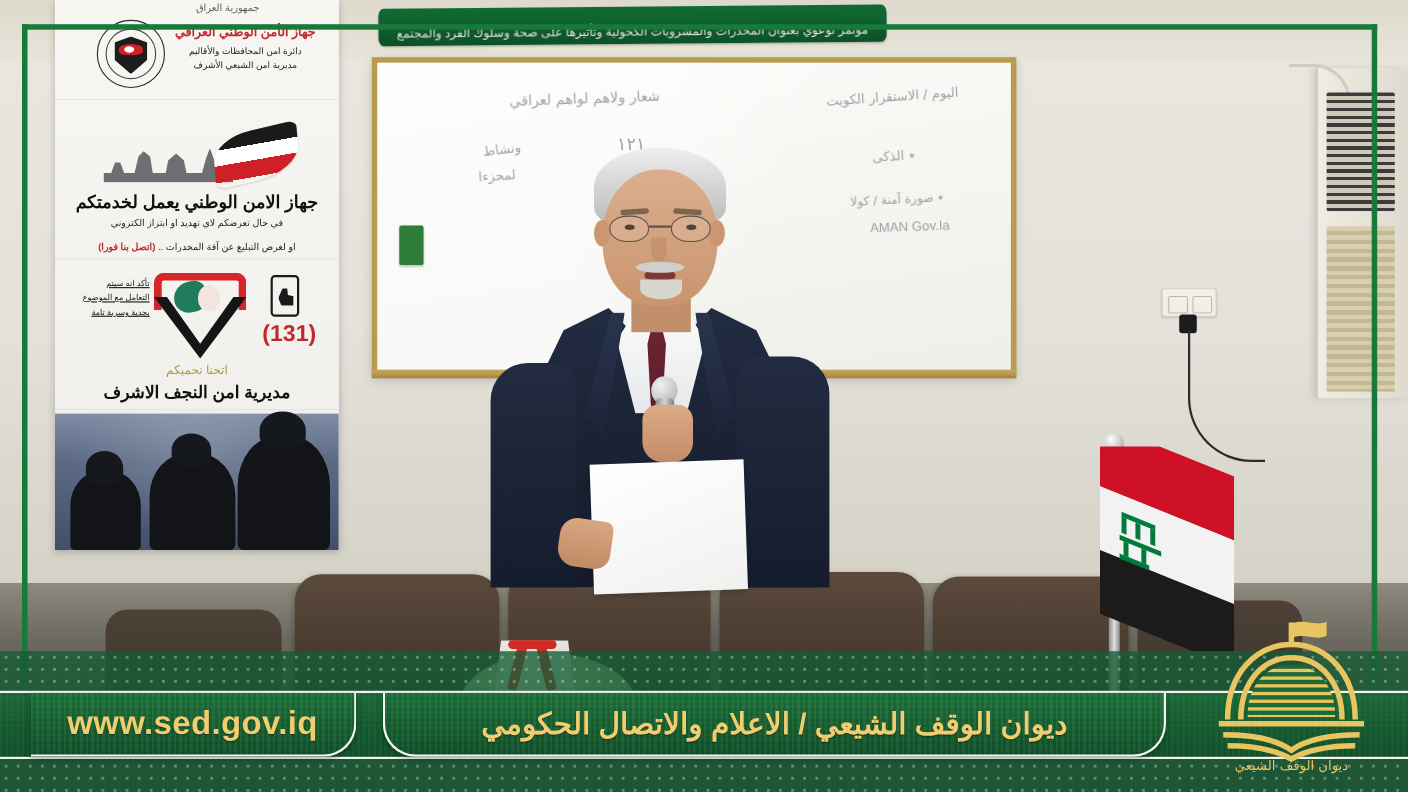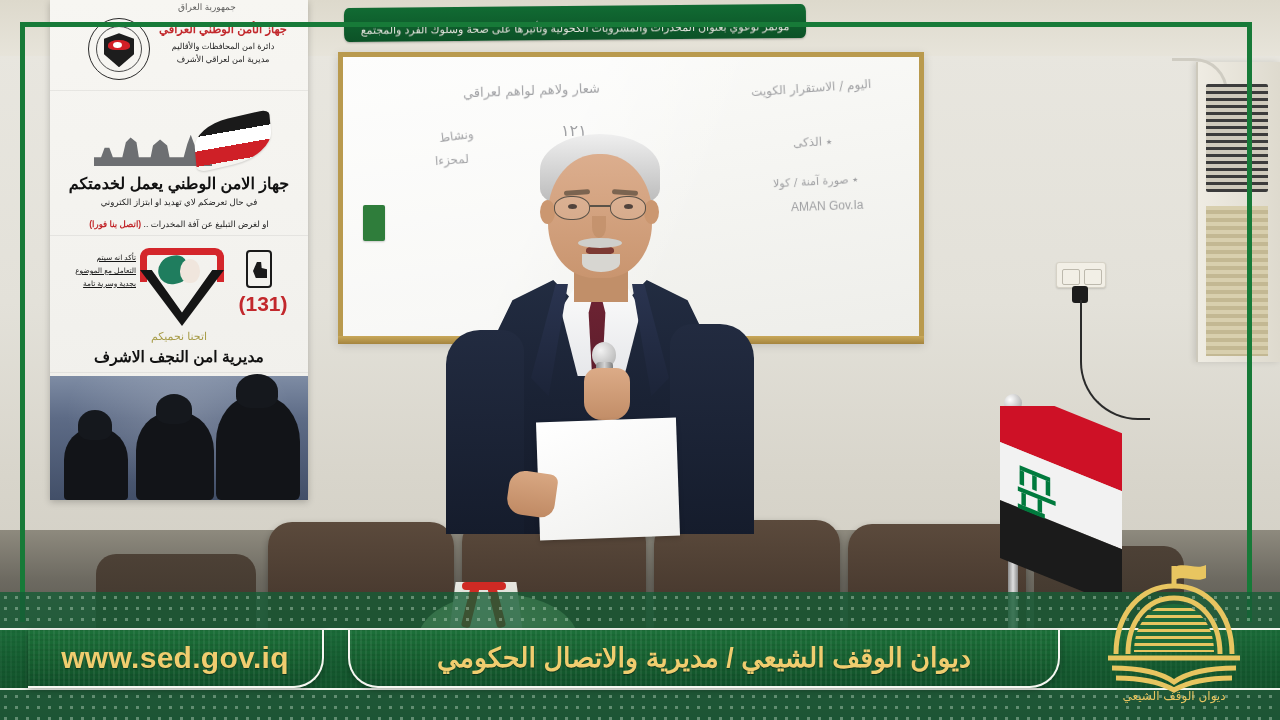--- a/index.html
+++ b/index.html
@@ -502,21 +502,21 @@
       <div class="fold" style="top:372px"></div>
 
       <div class="p-head">
         <div class="p-topline">جمهورية العراق</div>
         <div class="p-seal">
           <div class="shield"></div>
         </div>
         <div class="p-ar1">جهاز الأمن الوطني العراقي</div>
         <div class="p-ar2">
           <div>دائرة امن المحافظات والأقاليم</div>
-          <div>مديرية امن لعراقي الأشرف</div>
+          <div>مديرية امن الشيعي الأشرف</div>
         </div>
       </div>
 
       <div class="p-skyline">
         <div class="city"></div>
         <div class="ribbon"></div>
       </div>
 
       <div class="p-slogan">جهاز الامن الوطني يعمل لخدمتكم</div>
       <div class="p-sub1">في حال تعرضكم لاي تهديد او ابتزاز الكتروني</div>
@@ -670,21 +670,21 @@
     <div class="dots"></div>
     <div class="solidbar"></div>
 
     <div class="plate" id="plate-url">
       <div class="tex"></div>
       <span>www.sed.gov.iq</span>
     </div>
 
     <div class="plate" id="plate-title">
       <div class="tex"></div>
-      <span>ديوان الوقف الشيعي / مديرية والاتصال الحكومي</span>
+      <span>ديوان الوقف الشيعي / الاعلام والاتصال الحكومي</span>
     </div>
 
     <div class="logo">
       <svg viewBox="0 0 168 146" aria-hidden="true">
         <g fill="none" stroke="#E8C560" stroke-width="5">
 
           <path d="M84 26 L84 8" stroke-width="5"></path>
           <path d="M84 9 C96 4 106 12 116 7 L116 20 C106 25 96 17 84 22 Z" fill="#E8C560" stroke="none"></path>
 
           <path d="M26 96 C26 54 52 28 84 28 C116 28 142 54 142 96"></path>

